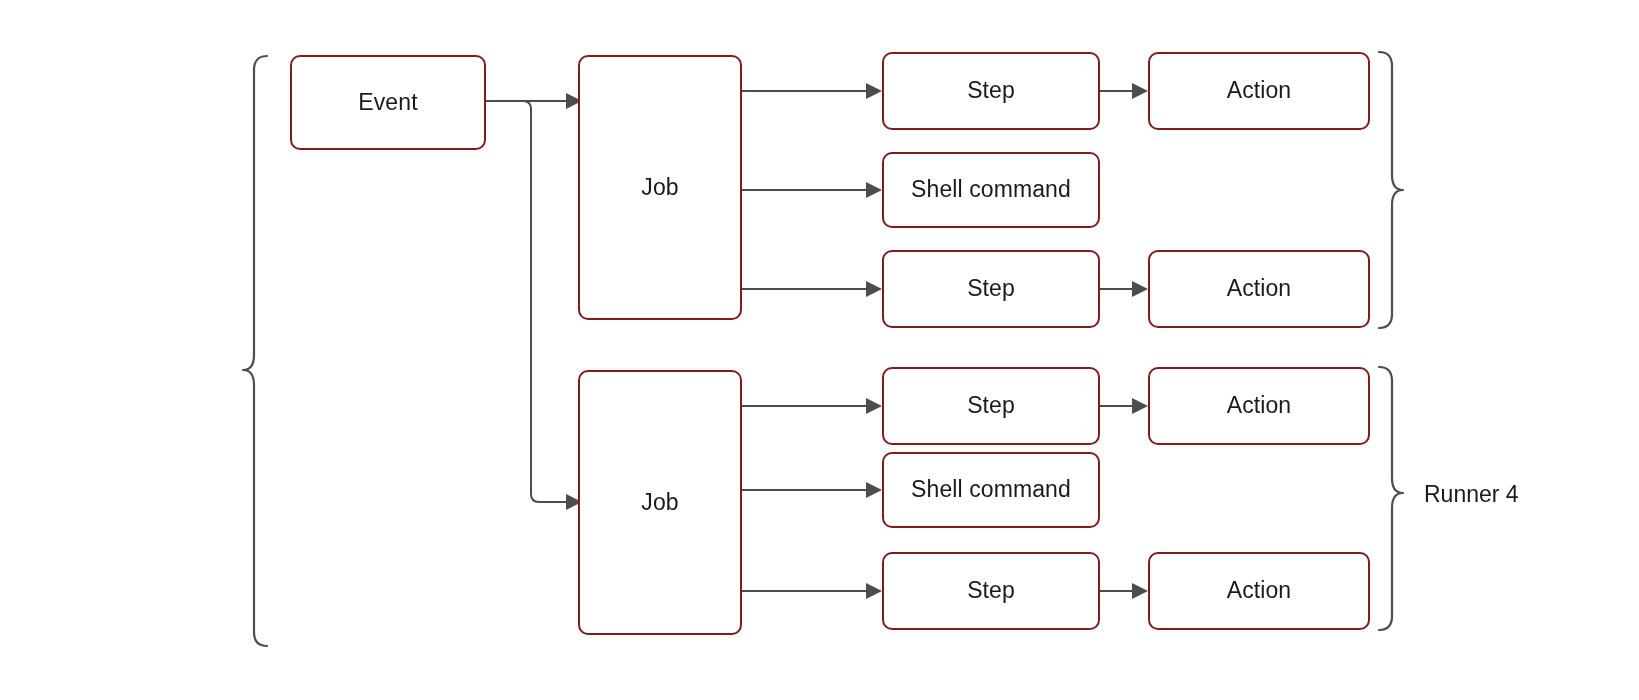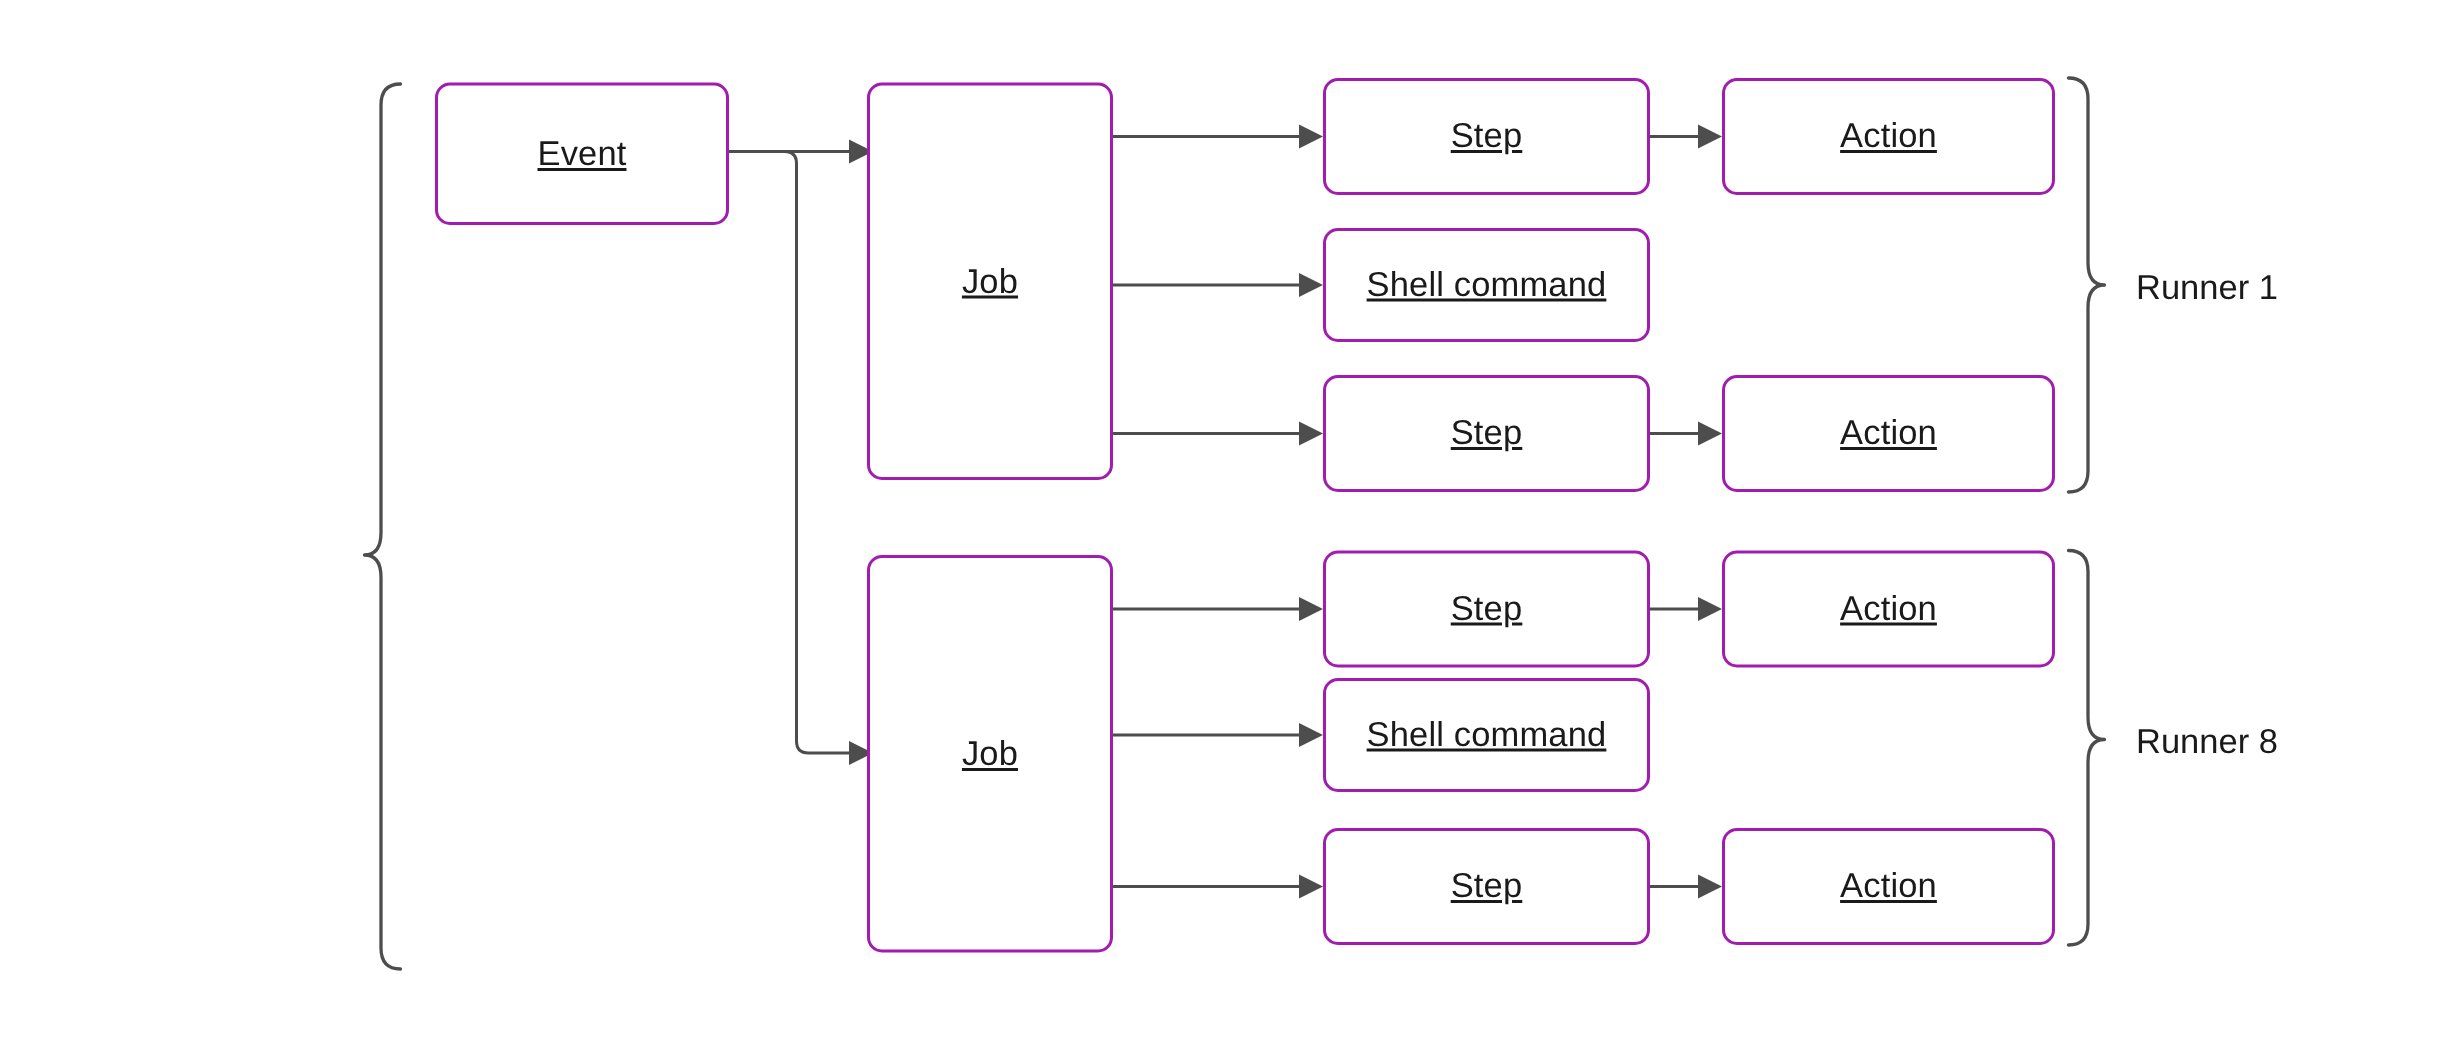--- a/index.html
+++ b/index.html
@@ -17,32 +17,31 @@
     width: 1639px;
     height: 700px;
     background: #ffffff;
     overflow: hidden;
   }
   
   .node {
     position: absolute;
     box-sizing: border-box;
     background: #ffffff;
-    border: 2px solid #a21caf;
+    border: 2px solid #7f1d1d;
     border-radius: 10px;
     display: flex;
     align-items: center;
     justify-content: center;
     color: #1a1a1a;
     font-size: 23px;
     line-height: 1.2;
     letter-spacing: 0.1px;
     text-align: center;
     user-select: none;
-    text-decoration: underline;
   }
   .node-label {
     display: block;
     white-space: nowrap;
   }
   
   .free-label {
     position: absolute;
     color: #1a1a1a;
     font-size: 23px;
@@ -215,17 +214,16 @@
 
   <div class="node" style="left:882px; top:552px; width:218px; height:78px;">
     <span class="node-label">Step</span>
   </div>
 
   <div class="node" style="left:1148px; top:552px; width:222px; height:78px;">
     <span class="node-label">Action</span>
   </div>
 
 
-  <div class="free-label left-align" style="left:1424px; top:176px; width:180px;">Runner 1</div>
-
-  <div class="free-label left-align" style="left:1424px; top:479px; width:180px;">Runner 8</div>
+
+  <div class="free-label left-align" style="left:1424px; top:479px; width:180px;">Runner 4</div>
 
 </div>
 
 </body></html>

